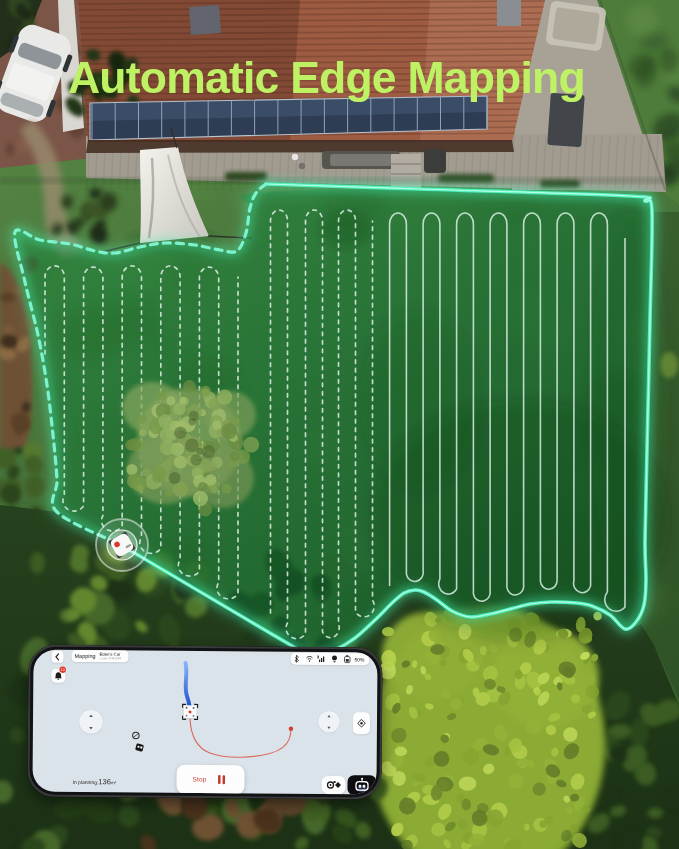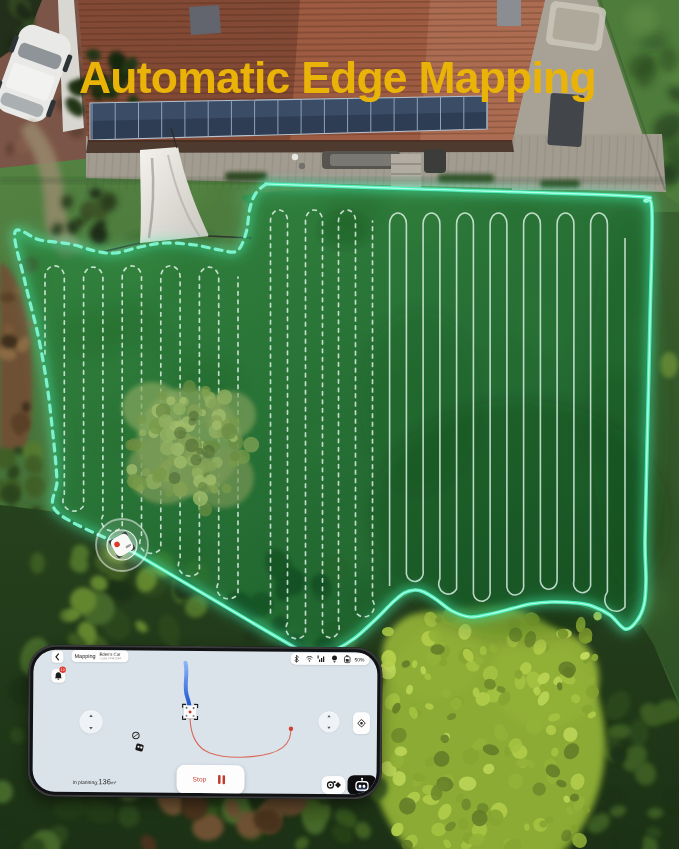--- a/index.html
+++ b/index.html
@@ -1,16 +1,16 @@
 <!DOCTYPE html>
 <html><head><meta charset="utf-8"><style>
 html,body{margin:0;padding:0;}
 body{width:679px;height:849px;overflow:hidden;position:relative;font-family:"Liberation Sans",sans-serif;background:#3a612c;}
 #scene{position:absolute;left:0;top:0;}
-#title{position:absolute;left:79px;top:53px;color:#eab308;font-size:44.5px;font-weight:700;letter-spacing:-0.78px;white-space:nowrap;}
+#title{position:absolute;left:68px;top:53px;color:#bef264;font-size:44.5px;font-weight:700;letter-spacing:-0.78px;white-space:nowrap;}
 #phone{position:absolute;left:28px;top:646px;width:354px;height:152px;background:#111214;border-radius:27px;transform:rotate(0.45deg);box-shadow:0 6px 14px rgba(0,0,0,0.45), inset 0 0 0 2px #3a3a3c;}
 #screen{position:absolute;left:5px;top:5px;right:5px;bottom:5px;background:#dbe3ea;border-radius:22px;overflow:hidden;}
 #sc2{position:absolute;left:0;top:0;width:708px;height:302px;transform:scale(0.5);transform-origin:0 0;}
 #mapsvg{position:absolute;left:0;top:0;}
 .wbtn{position:absolute;background:#fdfdfd;box-shadow:0 1px 3px rgba(100,110,120,0.3);}
 .joy{position:absolute;border-radius:50%;background:rgba(255,255,255,0.55);box-shadow:inset 0 1px 2px rgba(255,255,255,0.9), 0 1px 3px rgba(120,130,140,0.25);}
 </style></head>
 <body>
 <div id="scene"><svg width="679" height="849" viewBox="0 0 679 849">
 <defs>

